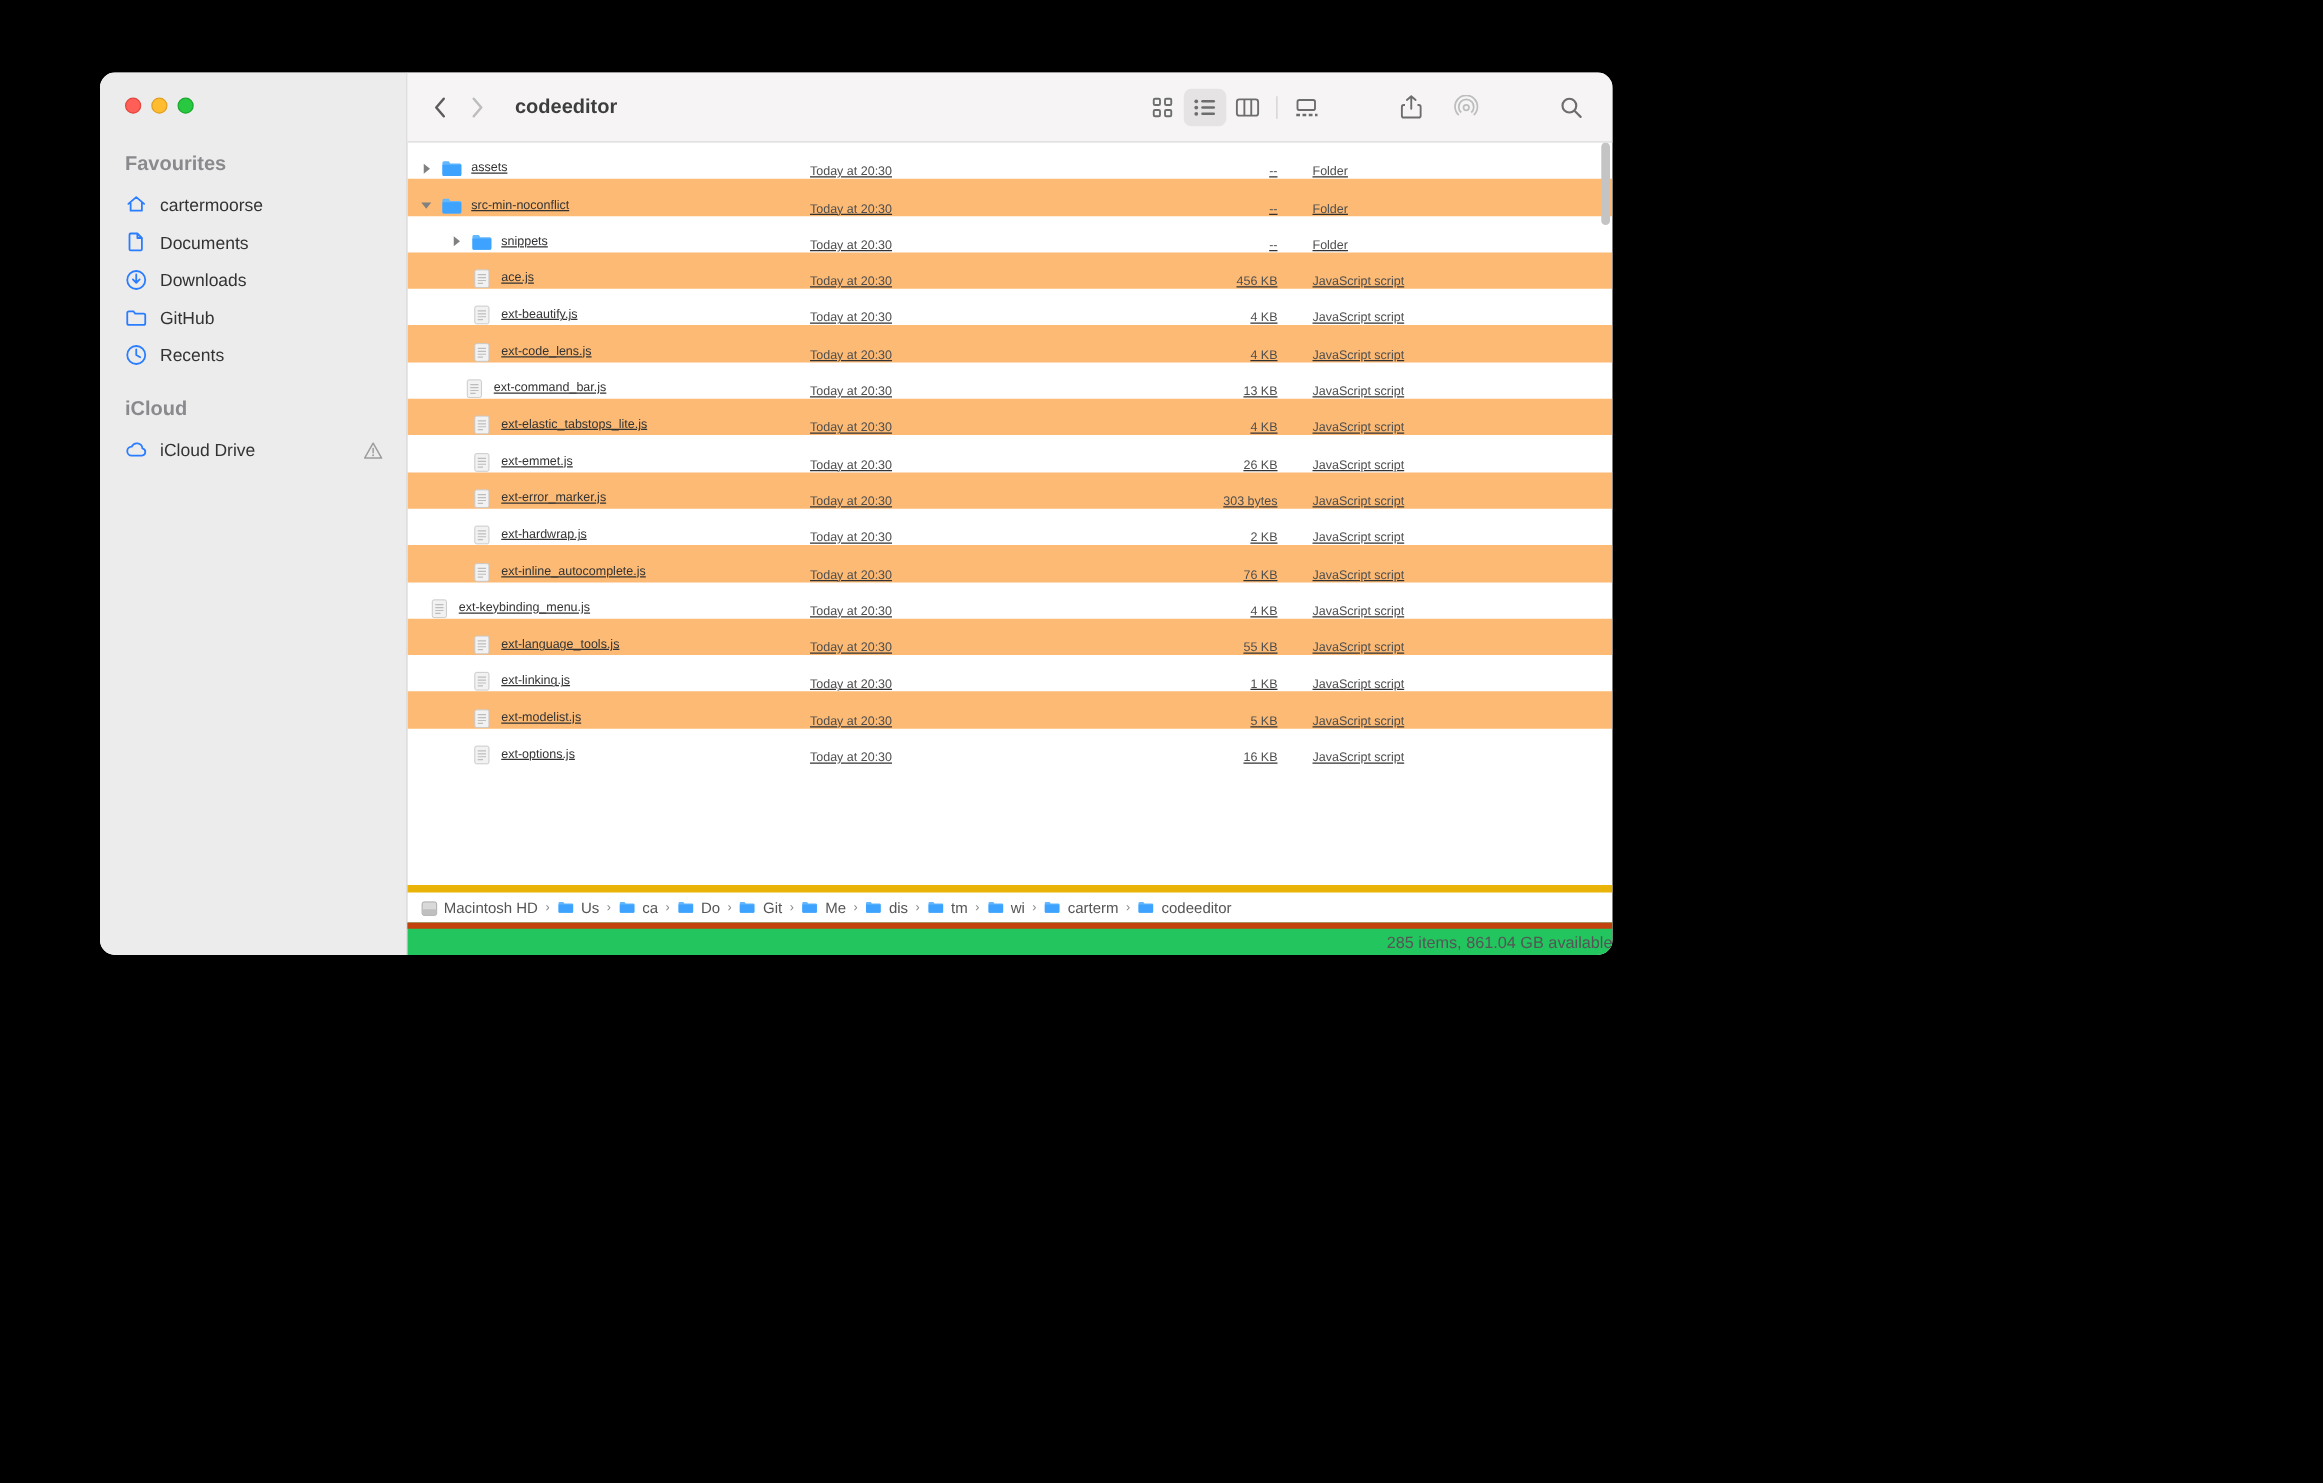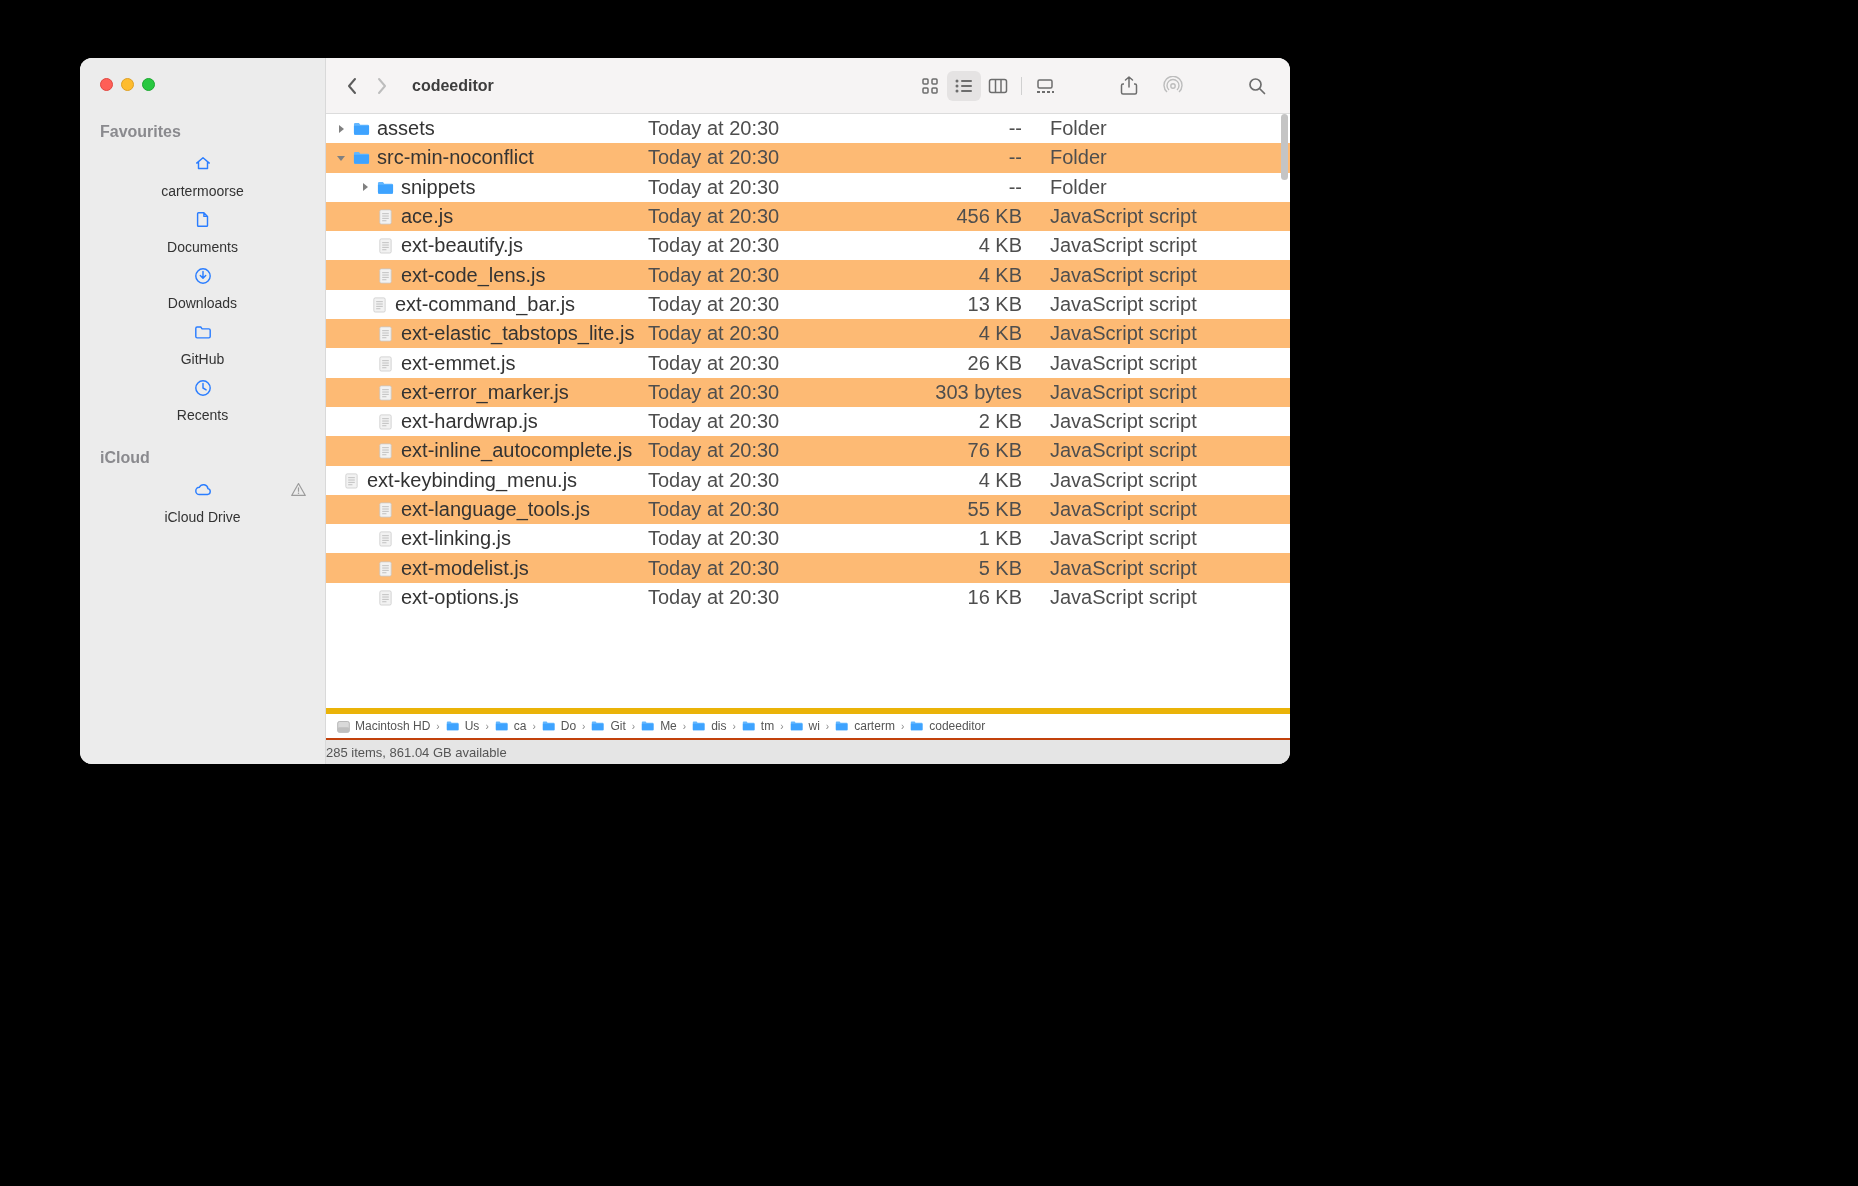--- a/index.html
+++ b/index.html
@@ -6,21 +6,21 @@
   html, body { width: 1858px; height: 1186px; background: #000; font-family: -apple-system, "Helvetica Neue", Helvetica, Arial, sans-serif; }
   .stage { position: absolute; left: 80px; top: 58px; width: 1210px; height: 706px; background: #fff; border-radius: 12px; box-shadow: 0 25px 70px rgba(0,0,0,0.55); overflow: hidden; display: flex; }
   
   .sidebar { width: 246px; height: 100%; background: #ececec; border-right: 1px solid #d9d9d9; padding-top: 20px; }
   .traffic { display: flex; gap: 8px; padding-left: 20px; margin-bottom: 26px; }
   .dot { width: 13px; height: 13px; border-radius: 50%; }
   .dot.red { background: #ff5f57; border: 0.5px solid #e2463f; }
   .dot.yellow { background: #febc2e; border: 0.5px solid #dfa023; }
   .dot.green { background: #28c840; border: 0.5px solid #1ca82f; }
   .side-section-title { font-size: 16px; font-weight: 700; color: #8a8a8e; padding: 6px 20px 8px; }
-  .side-item { display: flex; align-items: center; gap: 10px; padding: 6px 20px; font-size: 14px; color: #333; cursor: default; flex-direction: column; }
+  .side-item { display: flex; align-items: center; gap: 10px; padding: 6px 20px; font-size: 14px; color: #333; cursor: default; }
   .side-item .icon { width: 18px; height: 18px; color: #2a7dff; }
   .side-item.with-warn { position: relative; text-align: center; }
   .side-item .warn { position: absolute; right: 18px; color: #9c9c9c; }
   .side-gap { height: 14px; }
   
   .main { flex: 1; display: flex; flex-direction: column; }
   .toolbar { height: 56px; background: #f6f4f4; border-bottom: 1px solid #dcdcdc; display: flex; align-items: center; padding: 0 16px; gap: 10px; }
   .nav-arrow { width: 20px; height: 20px; color: #5c5c5c; display:flex; align-items:center; justify-content:center;}
   .nav-arrow.disabled { color: #bdbdbd; }
   .title { font-size: 16px; font-weight: 700; color: #3d3d3d; margin-left: 10px; }
@@ -32,36 +32,36 @@
   .tb-gap { width: 30px; }
   
   .cols { height: 28px; display: flex; align-items: center; border-bottom: 1px solid #e2e2e2; font-size: 13px; color: #4a4a4a; }
   .col-name { width: 310px; padding-left: 48px; border-right: 1px solid #e6e6e6; height:100%; display:flex; align-items:center;}
   .col-date { width: 258px; padding-left: 12px; border-right: 1px solid #e6e6e6; height:100%; display:flex; align-items:center;}
   .col-size { width: 142px; padding-left: 12px; border-right: 1px solid #e6e6e6; height:100%; display:flex; align-items:center;}
   .col-kind { flex: 1; padding-left: 14px; height:100%; display:flex; align-items:center; font-weight: 700; color: #222; position: relative; }
   .col-kind .sort { position: absolute; right: 16px; color: #6f6f6f; }
   
   .list { flex: 1; overflow: auto; position: relative; }
-  .row { height: 29.3px; display: flex; align-items: center; font-size: 20px; color: #333; }
+  .row { height: 29.3px; display: flex; align-items: flex-end; font-size: 10px; color: #333; text-decoration: underline; }
   .row.alt { background: #fdba74; }
   .cell-name { width: 310px; display: flex; align-items: center; gap: 7px; }
   .cell-date { width: 258px; padding-left: 12px; color: #4e4e4e; }
   .cell-size { width: 142px; text-align: right; padding-right: 14px; color: #4e4e4e; }
   .cell-kind { flex: 1; padding-left: 14px; color: #4e4e4e; }
   .disclosure { width: 10px; display:flex; justify-content:center; color: #7a7a7a; font-size: 10px;}
   .fi { width: 17px; height: 17px; flex-shrink:0; }
   .scroll-ind { position: absolute; right: 2px; top: 0; width: 7px; height: 66px; background: #c4c4c4; border-radius: 4px; }
   
   .pathbar { height: 30px; border-top: 6px solid #eab308; display: flex; align-items: center; gap: 6px; padding: 0 10px; font-size: 12px; color: #555; overflow: hidden; }
   .crumb { display: flex; align-items: center; gap: 4px; white-space: nowrap; }
   .crumb .sep { color: #888; font-size: 10px; }
   .crumb .fi-sm { width: 15px; height: 15px; }
   
-  .status { height: 26px; border-top: 2px solid #c2410c; display: flex; align-items: center; justify-content: flex-start; font-size: 13px; color: #555; background:#e5e5e5; }
+  .status { height: 26px; border-top: 5px solid #c2410c; display: flex; align-items: center; justify-content: flex-end; font-size: 13px; color: #555; background:#22c55e; }
   svg { display: block; }
 </style>
 </head>
 <body>
 
 <div class="stage">
 
   <div class="sidebar">
     <div class="traffic">
       <div class="dot red"></div>

